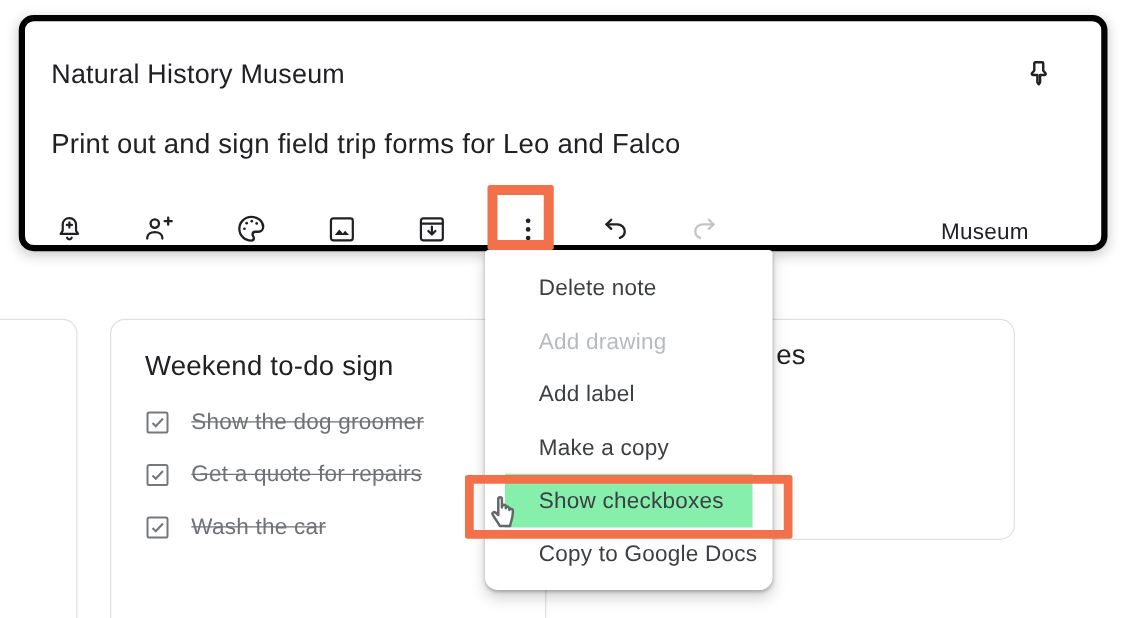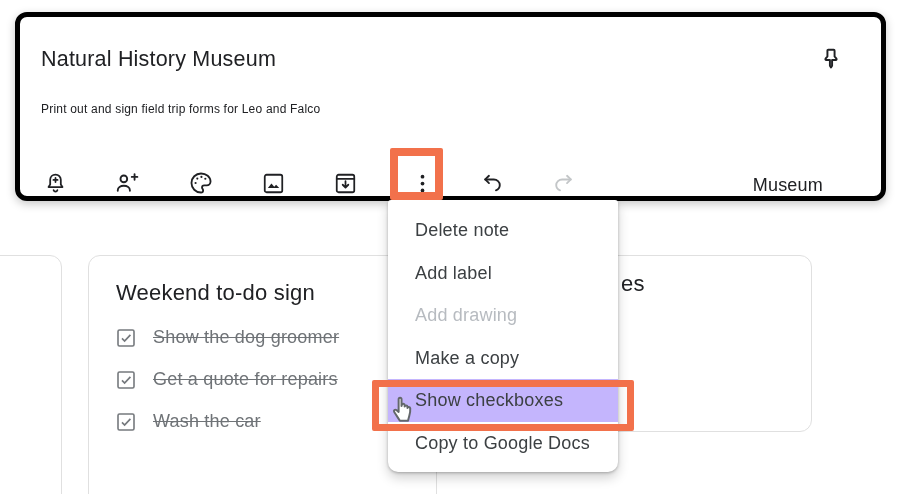--- a/index.html
+++ b/index.html
@@ -15,36 +15,36 @@
   #right-card .card-title { position:absolute; left:142px; top:15px; }
   .check-row { display:flex; align-items:center; gap:17px; margin-top:21px; }
   .check-row:first-of-type { margin-top:34px; }
   .check-label { font-size:18px; color:#6f7377; text-decoration:line-through; letter-spacing:.2px; }
 
   
   #note-modal { position:absolute; left:15px; top:12px; width:871px; height:189px;
     background:#fff; border:5px solid #000000; border-radius:12px;
     box-shadow:0 3px 10px rgba(0,0,0,.22); z-index:5; }
   #note-title { position:absolute; left:21px; top:30px; font-size:21.5px; font-weight:500; letter-spacing:.2px; }
-  #note-body  { position:absolute; left:21px; top:85px; font-size:12px; letter-spacing:.2px; }
+  #note-body  { position:absolute; left:21px; top:85px; font-size:22px; letter-spacing:.2px; }
   #pin-btn { position:absolute; right:30px; top:22px; width:40px; height:40px;
     display:flex; align-items:center; justify-content:center; cursor:pointer; }
   .tbtn { position:absolute; top:144px; width:44px; height:44px; display:flex;
     align-items:center; justify-content:center; cursor:pointer; }
   #close-btn { position:absolute; right:42px; top:150px; padding:8px 16px;
     font-size:18px; font-weight:500; letter-spacing:.2px; cursor:pointer; }
 
   
   #context-menu { position:absolute; left:388px; top:200px; width:230px; height:272px;
-    background:#fff; border-radius:3px 3px 10px 10px; padding:9px 0;
+    background:#fff; border-radius:3px 3px 10px 10px; padding:9px 16px;
     box-shadow:0 1px 3px rgba(0,0,0,.25), 0 6px 12px rgba(0,0,0,.18); z-index:10; }
   .menu-item { height:42.5px; line-height:42.5px; padding-left:27px; font-size:18px;
     color:#3c4043; letter-spacing:.2px; cursor:pointer; white-space:nowrap; }
   .menu-item.disabled { color:#b7bbc0; cursor:default; }
-  .menu-item.hl { background:#c4b5fd; }
+  .menu-item.hl { background:#86efac; }
 
   
   .orange-frame { position:absolute; border-style:solid; border-color:#F2714B;
     z-index:20; pointer-events:none; }
   #dots-highlight { left:390px; top:148px; width:53px; height:52px; border-width:8px; border-radius:2px; }
   #menu-highlight { left:372px; top:380px; width:262px; height:51px; border-width:7px; border-radius:2px; }
   #hand-cursor { position:absolute; left:388px; top:390px; z-index:25; pointer-events:none; }
 
   svg { display:block; }
 </style>
@@ -171,22 +171,22 @@
           <path d="M19 8.1 h-8.3 c-3.1 0-5.7 2.4-5.7 5.4 0 2.3 1.5 4.3 3.7 5"></path>
         </svg>
     </span>
   </div>
 
   <div id="close-btn">Museum</div>
 </div>
 
 <div id="context-menu">
   <div class="menu-item">Delete note</div>
+  <div class="menu-item disabled">Add drawing</div>
   <div class="menu-item">Add label</div>
-  <div class="menu-item disabled">Add drawing</div>
   <div class="menu-item">Make a copy</div>
   <div class="menu-item hl">Show checkboxes</div>
   <div class="menu-item">Copy to Google Docs</div>
 </div>
 
 <div id="dots-highlight" class="orange-frame"></div>
 <div id="menu-highlight" class="orange-frame"></div>
 
 <div id="hand-cursor">
   <svg width="34" height="36" viewBox="0 0 24 25">

